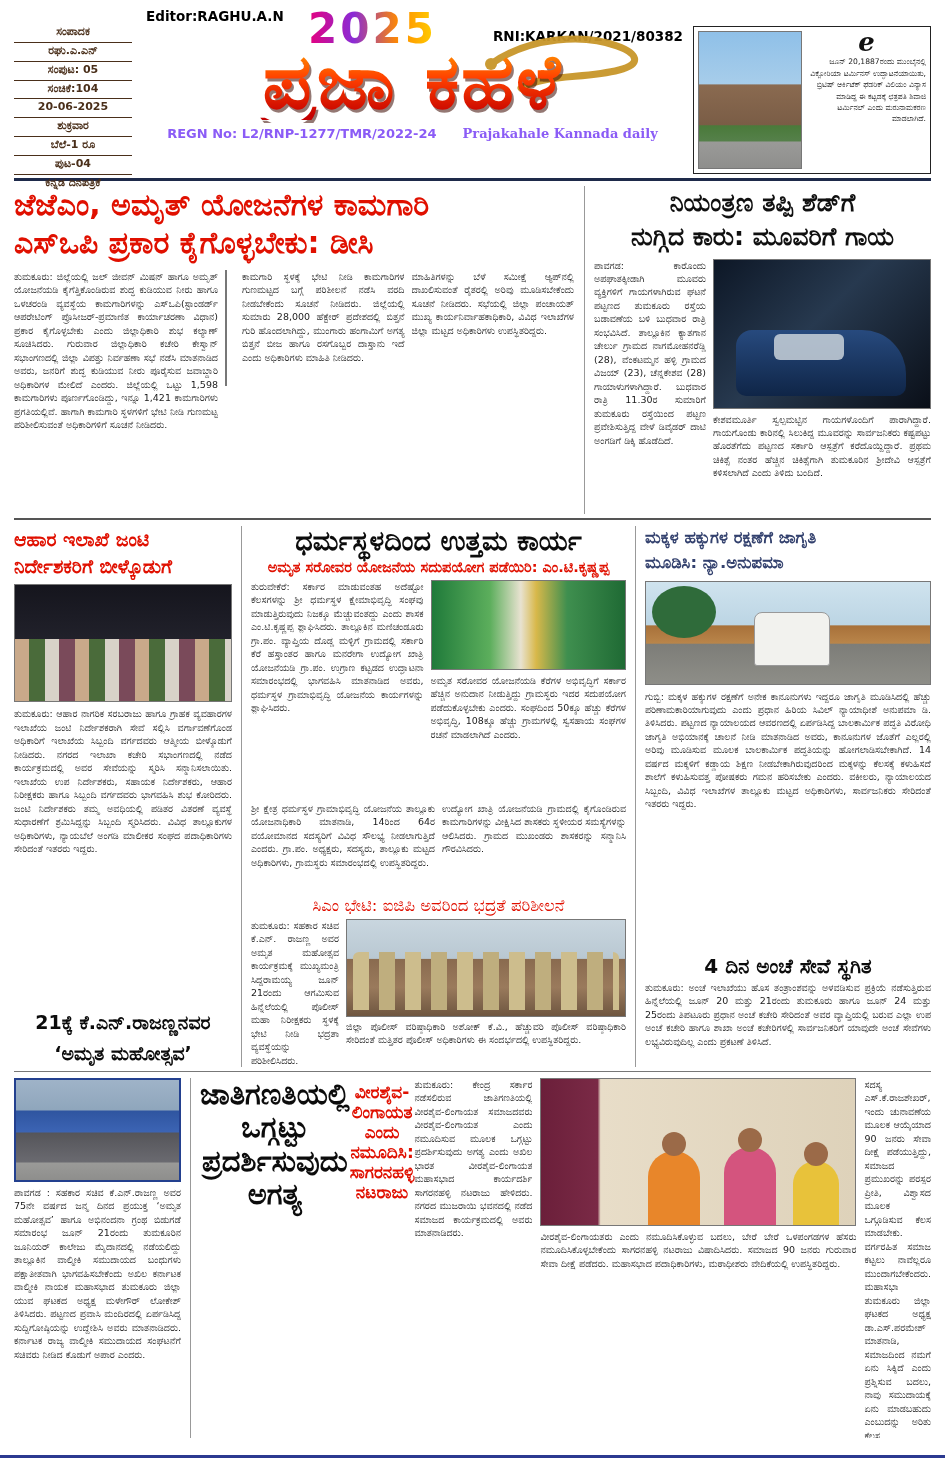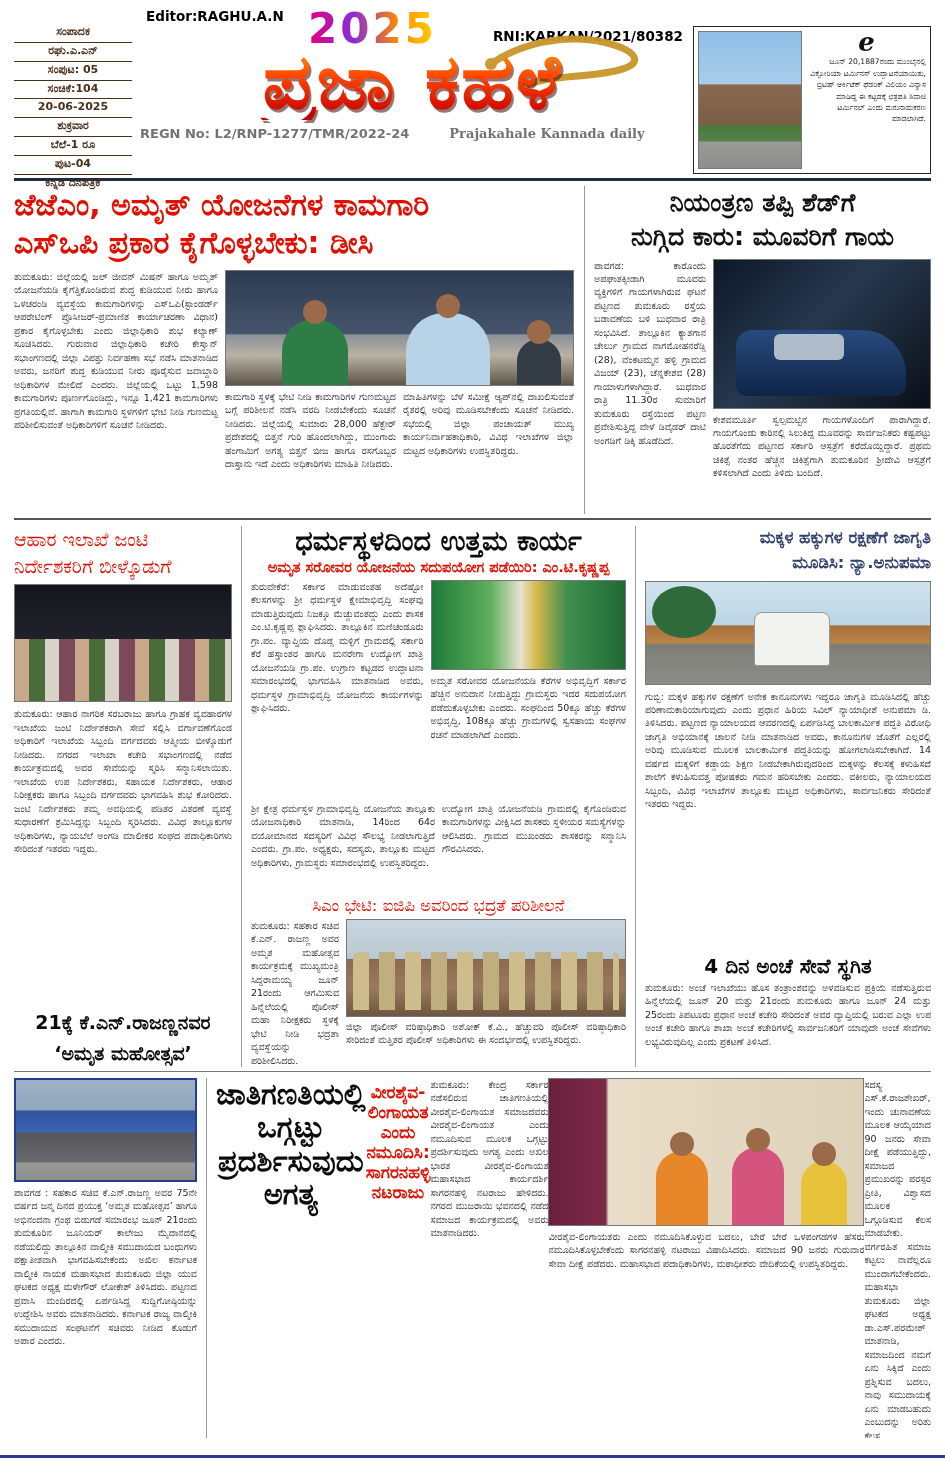--- a/index.html
+++ b/index.html
@@ -14,21 +14,21 @@
   .info-line:last-child{border-bottom:none}
   .mast-center{flex:1;position:relative;text-align:center}
   .editor{position:absolute;left:6px;top:4px;font-weight:bold;font-size:13.5px;color:#000}
   .rni{position:absolute;right:2px;top:24px;font-weight:bold;font-size:13.5px;color:#000}
   .logo2025{position:absolute;left:168px;top:0;font-size:42px;font-weight:bold;letter-spacing:3px;
     background:linear-gradient(90deg,#e6007e,#8a2bd6 35%,#ff8a00 70%,#ffd400);-webkit-background-clip:text;background-clip:text;color:transparent}
   .trumpet{position:absolute;right:30px;top:26px;opacity:.95}
   .mast-title{margin-top:40px;font-size:76px;font-weight:bold;line-height:1;letter-spacing:2px;
     background:linear-gradient(180deg,#ff9a00 5%,#ff4000 45%,#c40000 95%);-webkit-background-clip:text;background-clip:text;color:transparent;
     filter:drop-shadow(2px 3px 0 rgba(60,10,0,.55))}
-  .regn-row{display:flex;gap:40px;margin-top:6px;font-weight:bold;font-size:13px;color:#737373}
+  .regn-row{display:flex;justify-content:center;gap:26px;margin-top:6px;font-weight:bold;font-size:13px;color:#8b5cf6}
   .regn-row .tagline{font-family:"DejaVu Serif","Liberation Serif",serif}
   .hist-box{width:238px;height:148px;margin-top:22px;border:1.5px solid #222;padding:4px;display:flex;gap:5px;background:#fff}
   .hist-photo{width:104px;height:100%;border:1px solid #777;
     background:linear-gradient(180deg,#8fc0e8 0%,#a7cdea 38%,#8a6a50 39%,#7a5d46 68%,#4a7a3a 69%,#55804a 80%,#9a9a98 81%,#8e8e8c 100%)}
   .hist-text{flex:1;display:flex;flex-direction:column;align-items:center}
   .e-logo{font-family:"DejaVu Serif","Liberation Serif",serif;font-style:italic;font-weight:bold;font-size:26px;line-height:.9;color:#111}
   .hist-body{font-size:7.6px;line-height:1.5;text-align:right;color:#222;margin-top:2px}
   .header-rule{border-top:3px solid #1e2a4a;margin-top:2px}
 
   
@@ -36,41 +36,41 @@
   .photo{position:relative;border:1px solid #777;overflow:hidden}
   .fig{position:absolute}
   .fig::before{content:"";position:absolute;left:50%;top:-19px;transform:translateX(-50%);width:24px;height:24px;border-radius:50%;background:#9b6a48}
 
   
   .lead-sec{display:flex;gap:10px;padding:5px 0 4px;height:339px;border-bottom:2px solid #555}
   .lead-art{width:560px}
   .hl-red{color:#e01000;font-weight:bold;font-size:30px;line-height:1.28}
   .lead-body{display:flex;gap:7px;margin-top:7px;height:254px}
   .lead-col1{width:204px;height:100%}
-  .lead-right{flex:1;display:flex;flex-direction:column;gap:4px}
+  .lead-right{flex:1;display:flex;flex-direction:row;gap:15px}
   .ph-dc{height:116px;background:linear-gradient(180deg,#2c3a52 0%,#46546c 55%,#8b8f98 56%,#b9b2a4 74%,#5e5548 100%)}
   .ph-dc .f1{left:16%;bottom:0;width:66px;height:66px;background:#2f7d46;border-radius:32px 32px 0 0}
   .ph-dc .f2{left:52%;bottom:0;width:84px;height:72px;background:#b7d3e8;border-radius:38px 38px 0 0}
   .ph-dc .f3{left:84%;bottom:0;width:44px;height:46px;background:#333b45;border-radius:22px 22px 0 0}
   .lead-below{display:flex;gap:7px;flex:1}
   .lead-below .p{flex:1}
   .crash-art{flex:1;border-left:1px solid #999;padding-left:9px}
   .hl-black{color:#101010;font-weight:bold;font-size:25px;line-height:1.35;text-align:center}
   .crash-body{display:flex;gap:7px;margin-top:5px;height:256px}
   .crash-col1{width:112px;height:100%}
   .crash-right{flex:1;display:flex;flex-direction:column;gap:4px}
   .ph-crash{height:150px;background:linear-gradient(135deg,#0d1726 0%,#27394f 45%,#0a0f18 100%)}
   .ph-crash .car{position:absolute;left:22px;bottom:12px;width:170px;height:66px;border-radius:16px 44px 10px 10px;
     background:linear-gradient(180deg,#274a7e,#0f2547)}
   .ph-crash .glass{position:absolute;left:60px;bottom:48px;width:70px;height:26px;background:#c9d2da;border-radius:6px;opacity:.85}
 
   
   .mid-sec{display:flex;gap:9px;padding:6px 0 4px;height:552px;border-bottom:1px solid #777}
   .mid-left{width:218px;display:flex;flex-direction:column}
-  .hl-red-sm{color:#e01000;font-weight:normal;font-size:19px;line-height:1.4}
+  .hl-red-sm{color:#e01000;font-weight:bold;font-size:19px;line-height:1.4}
   .ph-food{height:118px;margin:5px 0;background:linear-gradient(180deg,#15151d 0%,#23232d 55%,#3a3a40 56%,#2a2a30 100%)}
   .ph-food .row{position:absolute;bottom:0;left:0;right:0;height:62px;
     background:repeating-linear-gradient(90deg,#c9a98a 0 14px,#4a6b3a 14px 30px,#d8d2c8 30px 44px,#7a4a5a 44px 60px)}
   .food-body{flex:1}
   .sub-black{font-size:19px;font-weight:bold;text-align:center;line-height:1.4;margin-top:5px;color:#0c0c0c}
   .mid-center{flex:1;border-left:1px solid #999;border-right:1px solid #999;padding:0 9px;display:flex;flex-direction:column}
   .dharma-head{font-size:27px;font-weight:bold;text-align:center;line-height:1.1;color:#0c0c0c}
   .dharma-sub{color:#e01000;font-weight:bold;font-size:14.5px;text-align:center;margin:3px 0 4px}
   .dharma-row{display:flex;gap:7px}
   .dharma-col1{width:46%;height:218px}
@@ -80,38 +80,38 @@
   .dharma-row2{display:flex;gap:7px;height:104px;margin-top:4px}
   .dharma-row2 .p{flex:1}
   .cm-head{color:#e01000;font-weight:normal;font-size:16.5px;text-align:center;margin-top:7px}
   .cm-row{display:flex;gap:7px;margin-top:4px;flex:1}
   .cm-col{width:88px;height:100%}
   .cm-mid{flex:1;display:flex;flex-direction:column;gap:3px}
   .ph-police{height:98px;background:linear-gradient(180deg,#c9d6df 0%,#b9c8d2 40%,#8a6b4f 41%,#9a7a5c 70%,#6e5640 100%)}
   .ph-police .row{position:absolute;bottom:6px;left:6px;right:6px;height:58px;
     background:repeating-linear-gradient(90deg,#cdbd8d 0 16px,transparent 16px 26px,#bfae7e 26px 42px,transparent 42px 52px);border-radius:6px 6px 0 0}
   .mid-right{width:286px;display:flex;flex-direction:column}
-  .hl-blue{color:#33416e;font-weight:bold;font-size:16.5px;text-align:right;line-height:1.5}
+  .hl-blue{color:#33416e;font-weight:bold;font-size:16.5px;text-align:left;line-height:1.5}
   .ph-children{height:104px;margin:5px 0;background:linear-gradient(180deg,#cfe3ee 0%,#bcd5e4 42%,#a8713a 43%,#b9854a 60%,#7d7d78 61%,#8e8e88 100%)}
   .ph-children .van{position:absolute;left:38%;bottom:18px;width:76px;height:54px;background:#f2f2ee;border:1px solid #999;border-radius:8px 8px 3px 3px}
   .ph-children .tree{position:absolute;left:6px;top:4px;width:64px;height:52px;border-radius:50%;background:#2f6b3a}
   .children-body{flex:1}
   .postal-head{font-size:20px;font-weight:bold;text-align:center;margin:5px 0 3px;color:#0c0c0c}
   .postal-body{height:86px}
 
   
   .bot-sec{display:flex;gap:9px;padding-top:6px;height:366px}
   .bot-left{width:266px;display:flex;flex-direction:column}
   .ph-rajanna{height:104px;border:2px solid #23408f;
     background:linear-gradient(180deg,#9fb3c8 0%,#8fa6bc 30%,#2f55a0 31%,#3c64b4 52%,#55555a 53%,#6a6a70 82%,#9a9a98 83%,#8e8e8c 100%)}
   .bot-left-text{flex:1;margin-top:4px}
   .bot-main{flex:1;border-left:1px solid #999;padding-left:9px;display:flex;}
   .caste-head{font-size:29px;font-weight:bold;text-align:center;line-height:1.15;color:#0c0c0c}
   .caste-sub{color:#e01000;font-weight:bold;font-size:17px;text-align:center;margin:4px 0 5px}
-  .caste-row{display:flex;flex:1}
+  .caste-row{display:flex;gap:8px;flex:1}
   .caste-col1{width:118px;height:100%}
   .caste-mid{width:316px;display:flex;flex-direction:column;gap:4px}
   .ph-caste{height:148px;background:linear-gradient(90deg,#6b1f3a 0%,#7a2a46 18%,#e8ddc8 19%,#ded2ba 100%)}
   .ph-caste .s1{left:34%;bottom:0;width:52px;height:74px;background:#e8862a;border-radius:26px 26px 0 0}
   .ph-caste .s2{left:58%;bottom:0;width:52px;height:78px;background:#d4547e;border-radius:26px 26px 0 0}
   .ph-caste .s3{left:80%;bottom:0;width:46px;height:64px;background:#e8c23a;border-radius:24px 24px 0 0}
   .caste-mid-text{flex:1}
   .caste-colr{flex:1;height:100%}
 </style>
 </head>

